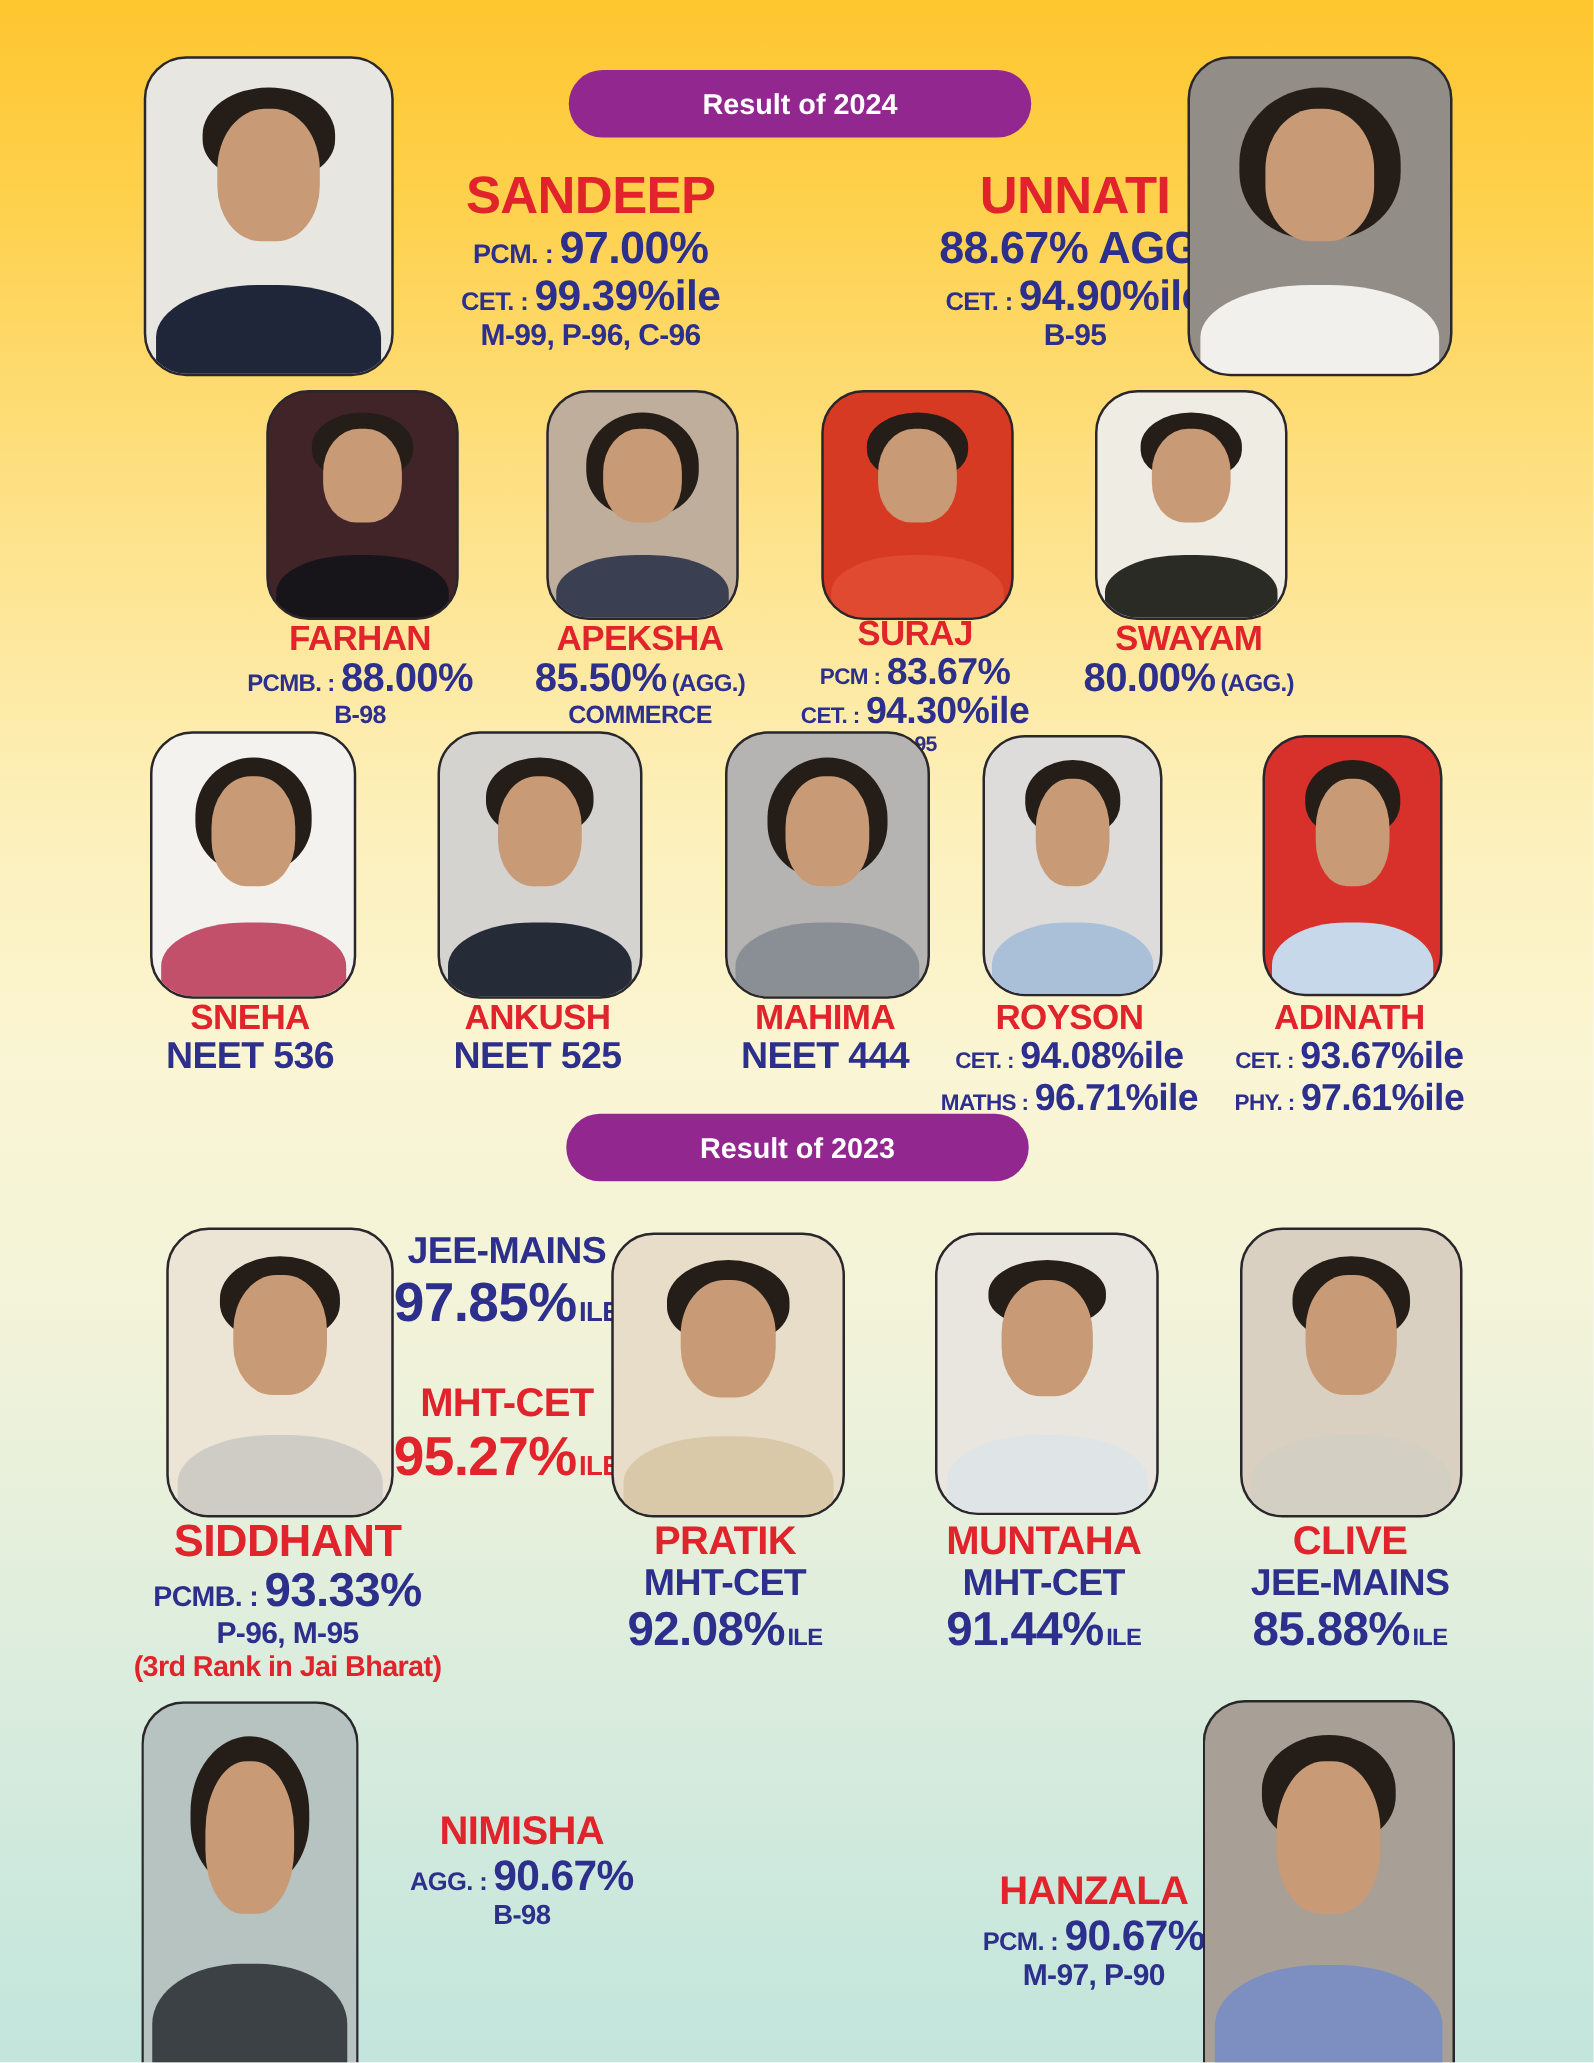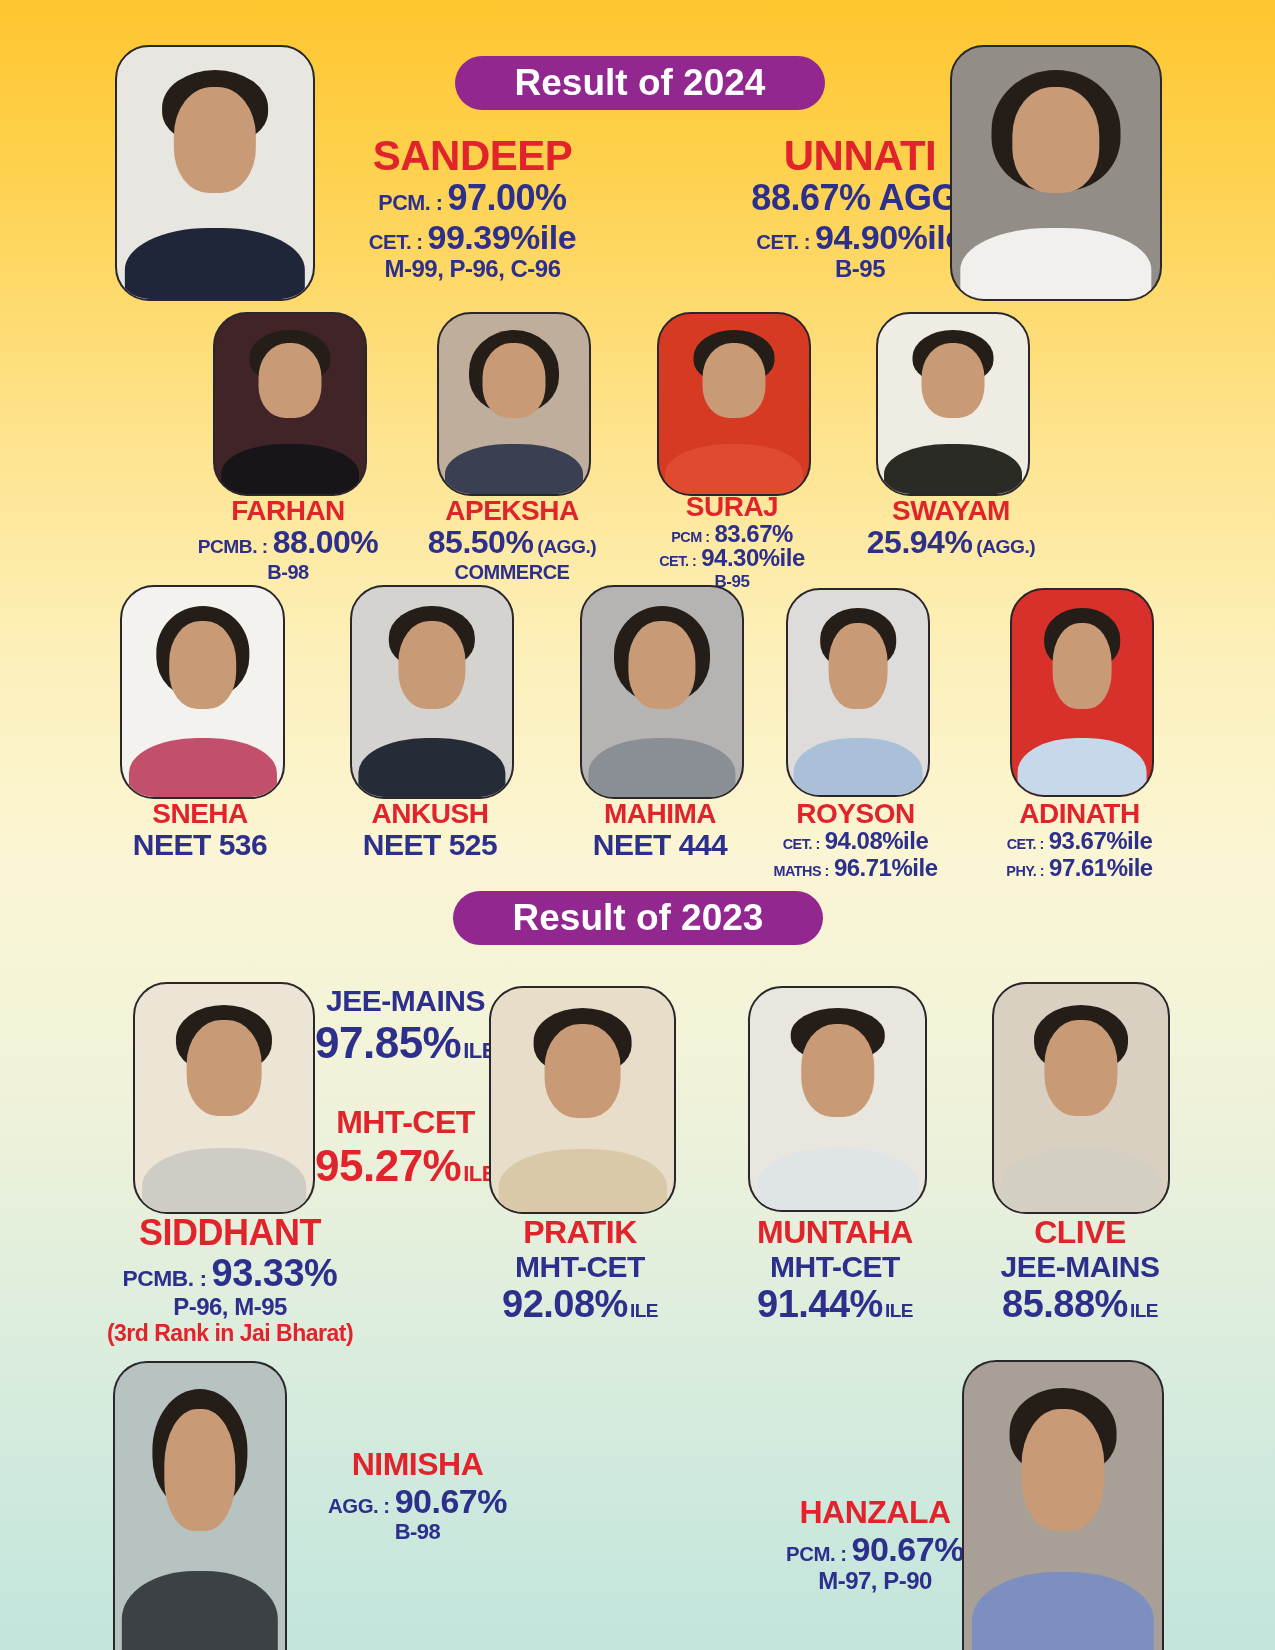--- a/index.html
+++ b/index.html
@@ -9,42 +9,42 @@
   .page{
     position:relative; width:1275px; height:1650px; overflow:hidden;
     font-family:"Liberation Sans", sans-serif; font-weight:700;
     background:linear-gradient(180deg,
       #fec62f 0%, #fed14d 10%, #fee289 25%, #fcf0bb 40%, #faf5d4 52%,
       #f1f3d9 65%, #e0eedd 78%, #cfe9dd 90%, #c2e5dc 100%);
   }
   .banner{
     position:absolute; height:54px; width:370px; border-radius:28px;
     background:var(--purple); color:var(--bannertext);
-    font-size:37px; letter-spacing:0px;
+    font-size:23px; letter-spacing:0px;
     display:flex; align-items:center; justify-content:center;
   }
   .photo{
     position:absolute; border:2px solid #29262c; border-radius:34px;
     overflow:hidden; background:#ddd;
   }
   .ph-hair{position:absolute; left:50%; top:9%; width:54%; height:30%;
     transform:translateX(-50%); background:#241d18; border-radius:50% 50% 44% 44%;}
   .ph-head{position:absolute; left:50%; top:16%; width:42%; height:42%;
     transform:translateX(-50%); background:#c89a76; border-radius:46% 46% 42% 42%;}
   .ph-body{position:absolute; left:50%; bottom:-8%; width:92%; height:36%;
     transform:translateX(-50%); background:#888; border-radius:46% 46% 0 0;}
   .blk{position:absolute; text-align:center; color:var(--blue); line-height:1.12;}
   .nm{color:var(--red); line-height:1.05; letter-spacing:-0.5px;}
   .ln{white-space:nowrap; letter-spacing:-0.5px;}
   .lbl{font-size:0.6em; margin-right:5px;}
   .sfx{font-size:0.6em; margin-left:4px;}
   .ile{font-size:0.5em; margin-left:2px;}
   .red{color:var(--red);}
   .f17{font-size:17px}.f20{font-size:20px}.f22{font-size:22px}.f23{font-size:23px}
-  .f24{font-size:24px}.f26{font-size:24px}.f28{font-size:28px}.f30{font-size:30px}
+  .f24{font-size:24px}.f26{font-size:30px}.f28{font-size:28px}.f30{font-size:30px}
   .f32{font-size:32px}.f34{font-size:34px}.f36{font-size:36px}.f38{font-size:38px}
   .f42{font-size:42px}.f44{font-size:44px}
 </style>
 </head>
 <body>
 
 <div class="page">
 
   <div class="banner" style="left:455px;top:56px;">Result of 2024</div>
 
@@ -106,21 +106,21 @@
     <div class="ln f20">COMMERCE</div>
   </div>
   <div class="blk" style="left:627px;top:492px;width:210px;">
     <div class="nm f28">SURAJ</div>
     <div class="ln f26"><span class="lbl">PCM :</span><span>83.67%</span></div>
     <div class="ln f26" style="margin-top:-3px;"><span class="lbl">CET. :</span><span>94.30%ile</span></div>
     <div class="ln f17">B-95</div>
   </div>
   <div class="blk" style="left:841px;top:496px;width:220px;">
     <div class="nm f28">SWAYAM</div>
-    <div class="ln f32"><span>25.94%</span><span class="sfx">(AGG.)</span></div>
+    <div class="ln f32"><span>80.00%</span><span class="sfx">(AGG.)</span></div>
   </div>
 
   <div class="photo" style="left: 120px; top: 585px; width: 161px; height: 210px; background: rgb(244, 242, 238);">
     <div class="ph-hair" style="height:44%;width:58%;"></div>
     <div class="ph-head"></div>
     <div class="ph-body" style="background: rgb(194, 80, 107);"></div>
   </div>
   <div class="photo" style="left: 350px; top: 585px; width: 160px; height: 210px; background: rgb(212, 211, 208);">
     <div class="ph-hair"></div>
     <div class="ph-head"></div>

